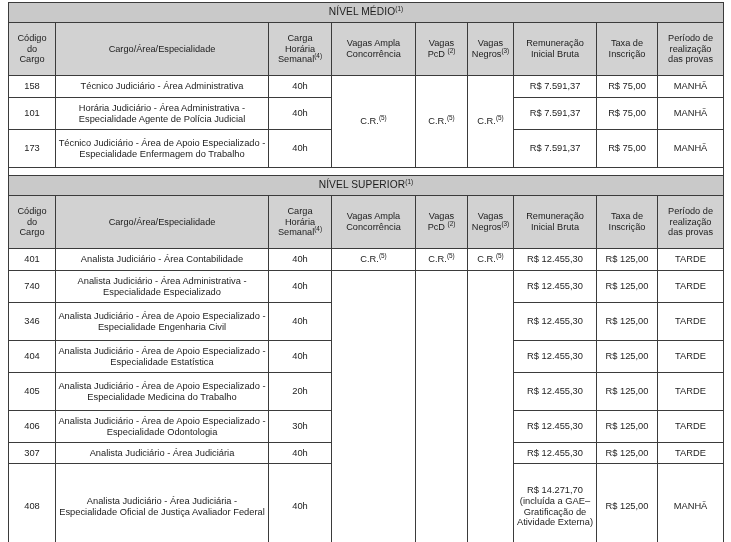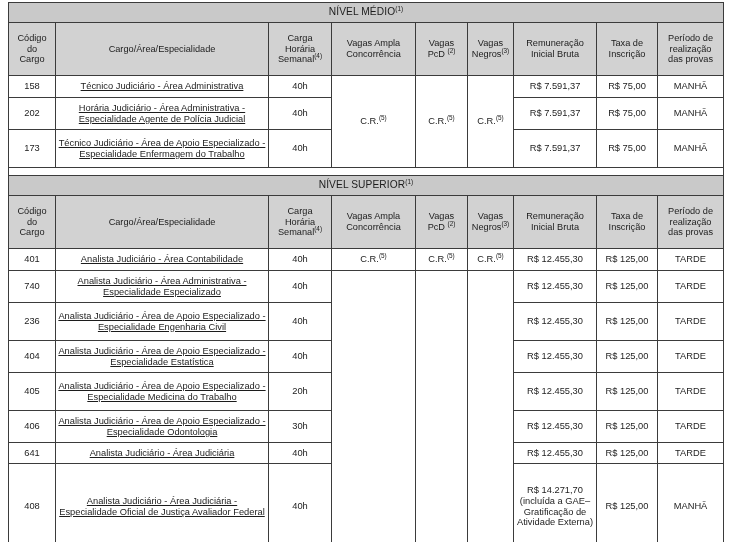--- a/index.html
+++ b/index.html
@@ -56,21 +56,20 @@
     font-size: 6.4px;
     vertical-align: super;
     line-height: 0;
     font-weight: bold;
   }
   td sup { font-weight: normal; }
   .cargo-cell {
     text-align: center;
     padding-left: 4px;
     padding-right: 4px;
-    text-decoration: underline;
   }
   .spacer-row td {
     border: none;
     height: 3px;
     padding: 0;
   }
   
   col.c-codigo   { width: 47px; }
   col.c-cargo    { width: 213px; }
   col.c-carga    { width: 63px; }
@@ -151,21 +150,21 @@
         <td>40h</td>
         <td rowspan="3"><span>C.R.</span><sup>(5)</sup></td>
         <td rowspan="3"><span>C.R.</span><sup>(5)</sup></td>
         <td rowspan="3"><span>C.R.</span><sup>(5)</sup></td>
         <td>R$ 7.591,37</td>
         <td>R$ 75,00</td>
         <td>MANHÃ</td>
       </tr>
 
       <tr style="height:32px">
-        <td>202</td>
+        <td>101</td>
         <td class="cargo-cell">Horária Judiciário - Área Administrativa - Especialidade Agente de Polícia Judicial</td>
         <td>40h</td>
         <td>R$ 7.591,37</td>
         <td>R$ 75,00</td>
         <td>MANHÃ</td>
       </tr>
 
       <tr style="height:38px">
         <td>173</td>
         <td class="cargo-cell">Técnico Judiciário - Área de Apoio Especializado - Especialidade Enfermagem do Trabalho</td>
@@ -242,21 +241,21 @@
         <td>40h</td>
         <td rowspan="7"></td>
         <td rowspan="7"></td>
         <td rowspan="7"></td>
         <td>R$ 12.455,30</td>
         <td>R$ 125,00</td>
         <td>TARDE</td>
       </tr>
 
       <tr style="height:38px">
-        <td>236</td>
+        <td>346</td>
         <td class="cargo-cell">Analista Judiciário - Área de Apoio Especializado - Especialidade Engenharia Civil</td>
         <td>40h</td>
         <td>R$ 12.455,30</td>
         <td>R$ 125,00</td>
         <td>TARDE</td>
       </tr>
 
       <tr style="height:32px">
         <td>404</td>
         <td class="cargo-cell">Analista Judiciário - Área de Apoio Especializado - Especialidade Estatística</td>
@@ -278,21 +277,21 @@
       <tr style="height:32px">
         <td>406</td>
         <td class="cargo-cell">Analista Judiciário - Área de Apoio Especializado - Especialidade Odontologia</td>
         <td>30h</td>
         <td>R$ 12.455,30</td>
         <td>R$ 125,00</td>
         <td>TARDE</td>
       </tr>
 
       <tr style="height:21px">
-        <td>641</td>
+        <td>307</td>
         <td class="cargo-cell">Analista Judiciário - Área Judiciária</td>
         <td>40h</td>
         <td>R$ 12.455,30</td>
         <td>R$ 125,00</td>
         <td>TARDE</td>
       </tr>
 
       <tr style="height:86px">
         <td>408</td>
         <td class="cargo-cell">Analista Judiciário - Área Judiciária - Especialidade Oficial de Justiça Avaliador Federal</td>

